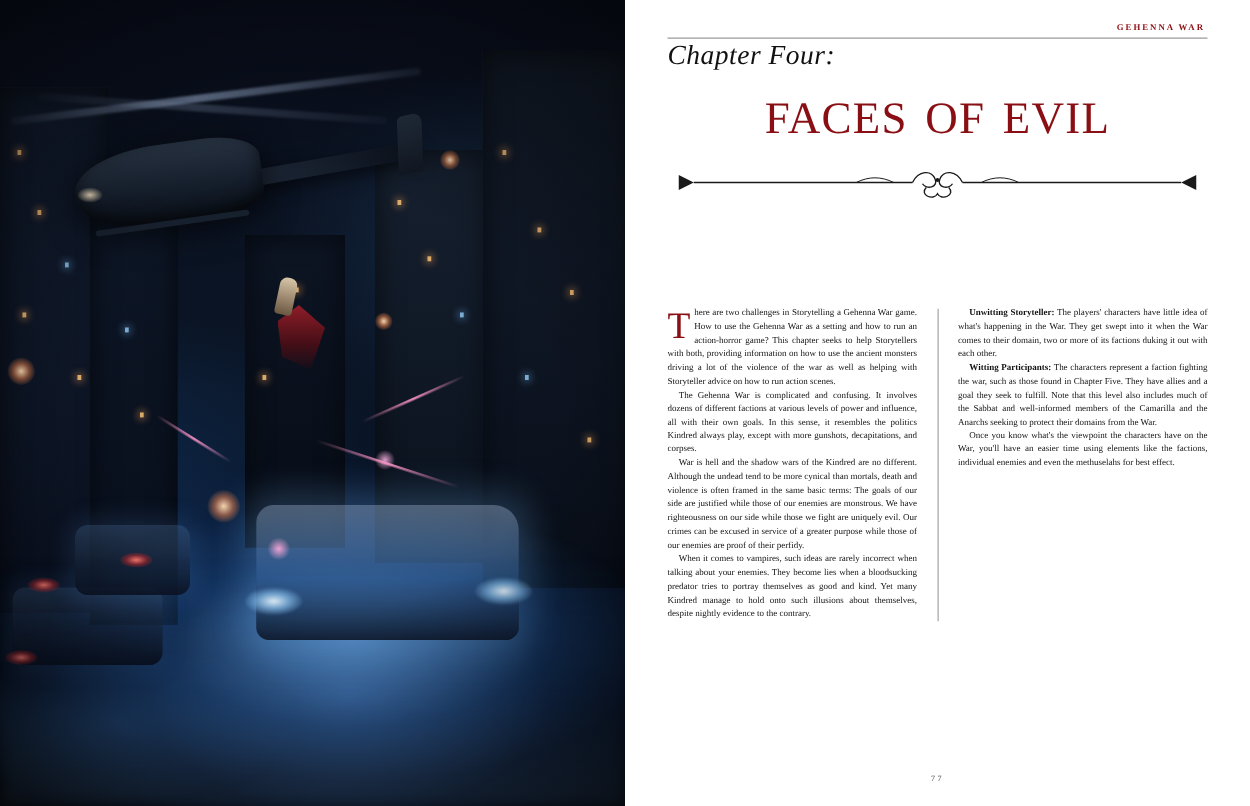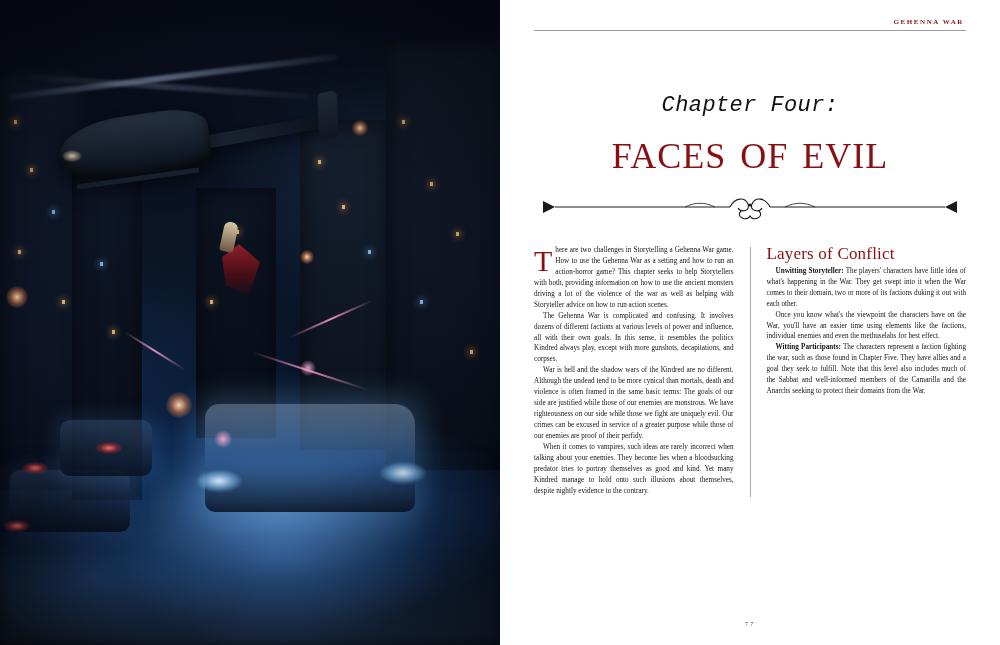--- a/index.html
+++ b/index.html
@@ -212,23 +212,22 @@
     text-transform: uppercase;
     margin-right: 2px;
   }
   .rule-top {
     margin-top: 4px;
     height: 1px;
     background: #9b9b9b;
     width: 100%;
   }
   .chapter-label {
-    margin-top: 62px;
-    text-align: center;
-    font-family: Liberation Mono, monospace;
+    text-align: left;
+    font-family: Liberation Serif, serif;
     font-style: italic;
     font-size: 22px;
     color: #111111;
     letter-spacing: 0.4px;
   }
   .chapter-title {
     margin-top: 6px;
     text-align: center;
     font-family: "Liberation Serif", serif;
     font-size: 52px;
@@ -401,24 +400,23 @@
       <div class="col">
         <p class="first"><span class="dropcap">T</span><span>here are two challenges in Storytelling a Gehenna War game. How to use the Gehenna War as a setting and how to run an action-horror game? This chapter seeks to help Storytellers with both, providing information on how to use the ancient monsters driving a lot of the violence of the war as well as helping with Storyteller advice on how to run action scenes.</span></p>
         <p>The Gehenna War is complicated and confusing. It involves dozens of different factions at various levels of power and influence, all with their own goals. In this sense, it resembles the politics Kindred always play, except with more gunshots, decapitations, and corpses.</p>
         <p>War is hell and the shadow wars of the Kindred are no different. Although the undead tend to be more cynical than mortals, death and violence is often framed in the same basic terms: The goals of our side are justified while those of our enemies are monstrous. We have righteousness on our side while those we fight are uniquely evil. Our crimes can be excused in service of a greater purpose while those of our enemies are proof of their perfidy.</p>
         <p>When it comes to vampires, such ideas are rarely incorrect when talking about your enemies. They become lies when a bloodsucking predator tries to portray themselves as good and kind. Yet many Kindred manage to hold onto such illusions about themselves, despite nightly evidence to the contrary.</p>
       </div>
 
       <div class="col-divider"></div>
 
       <div class="col">
-        <div class="section-head">Layers of Conflict</div>
         <p><span class="lead-in">Unwitting Storyteller:</span><span> The players' characters have little idea of what's happening in the War. They get swept into it when the War comes to their domain, two or more of its factions duking it out with each other.</span></p>
+        <p><span class="lead-in">Witting Participants:</span><span> The characters represent a faction fighting the war, such as those found in Chapter Five. They have allies and a goal they seek to fulfill. Note that this level also includes much of the Sabbat and well-informed members of the Camarilla and the Anarchs seeking to protect their domains from the War.</span></p>
         <p>Once you know what's the viewpoint the characters have on the War, you'll have an easier time using elements like the factions, individual enemies and even the methuselahs for best effect.</p>
-        <p><span class="lead-in">Witting Participants:</span><span> The characters represent a faction fighting the war, such as those found in Chapter Five. They have allies and a goal they seek to fulfill. Note that this level also includes much of the Sabbat and well-informed members of the Camarilla and the Anarchs seeking to protect their domains from the War.</span></p>
       </div>
 
     </div>
 
     <div class="folio">77</div>
   </div>
 
 </div>
 
 </body></html>

